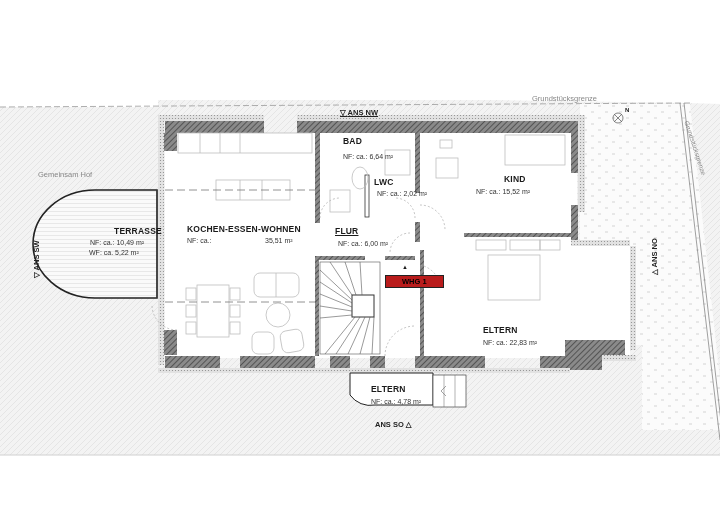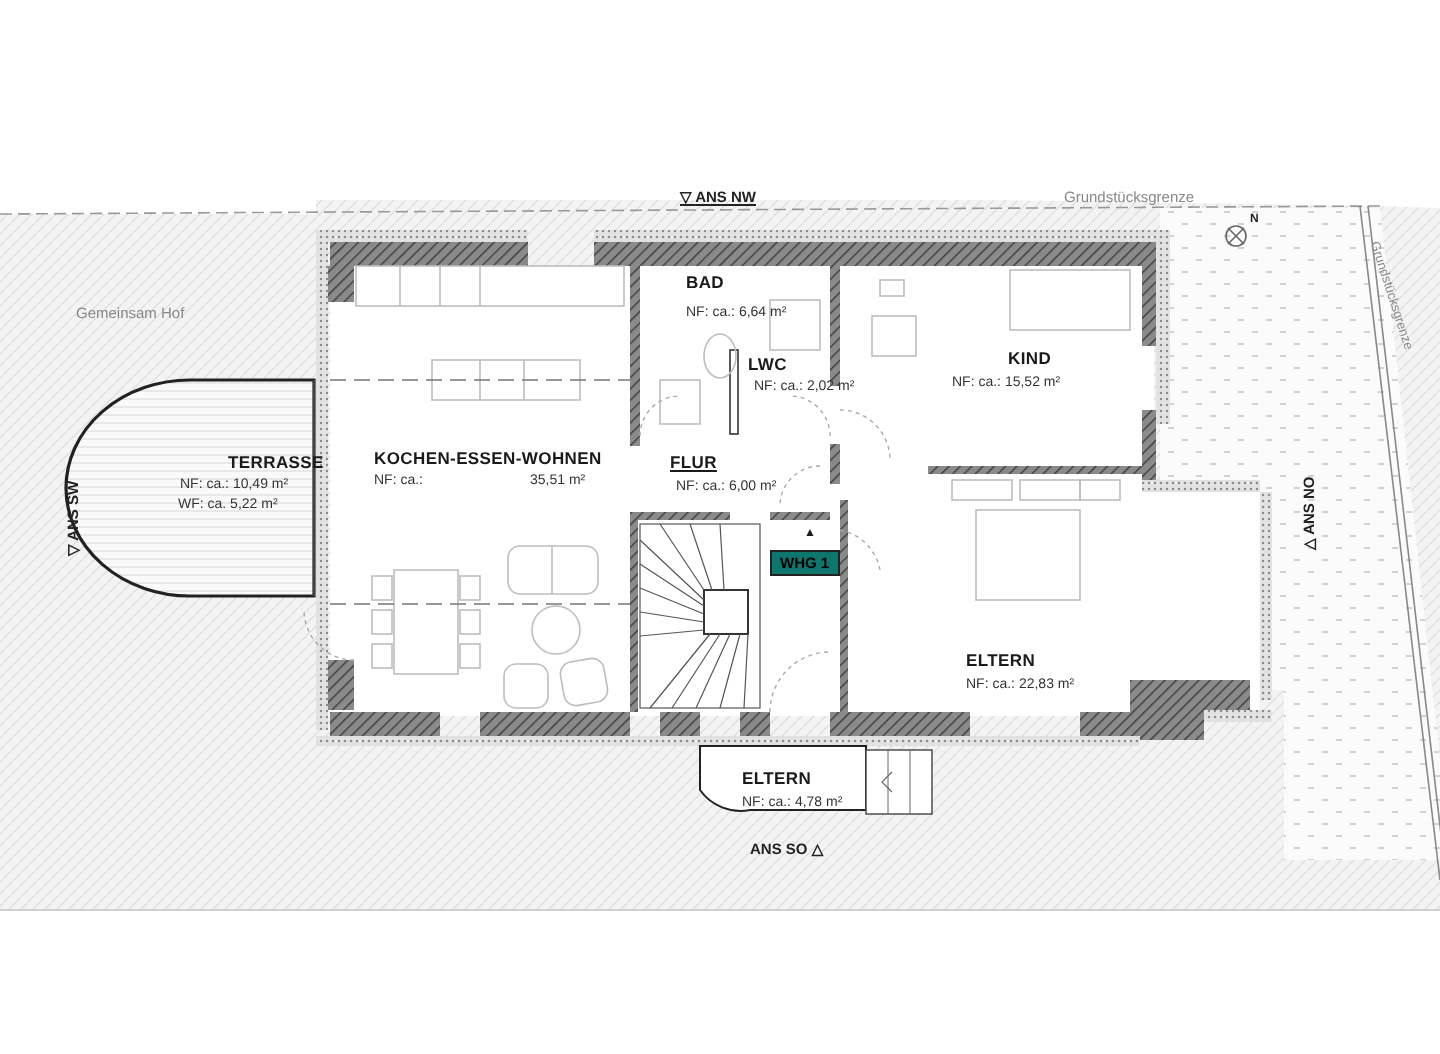--- a/index.html
+++ b/index.html
@@ -5,21 +5,21 @@
   html, body { margin: 0; padding: 0; background: #ffffff; }
   body { width: 720px; height: 527px; position: relative; overflow: hidden;
          font-family: "Liberation Sans", sans-serif; }
   #plan { position: absolute; left: 0; top: 0; }
   .lbl { position: absolute; font-family: "Liberation Sans", sans-serif; color: #1a1a1a; white-space: nowrap; }
   .room-name { font-size: 8.5px; font-weight: bold; letter-spacing: 0.2px; }
   .room-area { font-size: 7px; color: #333; }
   .compass { font-size: 7.5px; font-weight: bold; color: #222; }
   .grey { font-size: 7.5px; color: #888; font-weight: normal; }
   .vert { transform-origin: left top; }
-  .whg { position: absolute; border: 1px solid #222; background: #0f766e; font-size: 7.5px; font-weight: bold; padding: 1px 4px; }
+  .whg { position: absolute; border: 1px solid #222; background: #b91c1c; font-size: 7.5px; font-weight: bold; padding: 1px 16px; }
 </style>
 </head>
 <body>
 
 <svg id="plan" width="720" height="527" viewBox="0 0 720 527" xmlns="http://www.w3.org/2000/svg">
   <defs>
     <pattern id="hatch" width="4" height="4" patternUnits="userSpaceOnUse" patternTransform="rotate(45)">
       <rect width="4" height="4" fill="#8a8a8a"></rect>
       <line x1="0" y1="0" x2="0" y2="4" stroke="#3c3c3c" stroke-width="1.4"></line>
     </pattern>
@@ -173,26 +173,26 @@
     <path d="M446 386 L441 391 L446 396" stroke="#666" stroke-width="0.6" fill="none"></path>
   </g>
 
   <g>
     <circle cx="618" cy="118" r="5" fill="none" stroke="#666" stroke-width="0.8"></circle>
     <line x1="614" y1="122" x2="622" y2="114" stroke="#666" stroke-width="0.8"></line>
     <line x1="614" y1="114" x2="622" y2="122" stroke="#666" stroke-width="0.8"></line>
   </g>
 </svg>
 
-<div class="lbl grey" style="left:4px; top:152px;padding-left:34px;">Gemeinsam Hof</div>
+<div class="lbl grey" style="left:4px; top:170px;padding-left:34px;">Gemeinsam Hof</div>
 <div class="lbl grey" style="left:532px; top:94px;">Grundstücksgrenze</div>
 <div class="lbl grey vert" style="left:690px; top:120px; transform: rotate(72deg); font-size:6.5px;">Grundstücksgrenze</div>
 <div class="lbl compass" style="left:625px; top:107px; font-size:6px;">N</div>
 
-<div class="lbl compass" style="left:340px; top:94px;text-decoration:underline;">▽ <span>ANS NW</span></div>
+<div class="lbl compass" style="left:340px; top:108px;text-decoration:underline;">▽ <span>ANS NW</span></div>
 <div class="lbl compass vert" style="left:32px; top:278px; transform: rotate(-90deg);">▽ <span>ANS SW</span></div>
 <div class="lbl compass" style="left:375px; top:420px;"><span>ANS SO</span> △</div>
 <div class="lbl compass vert" style="left:650px; top:275px; transform: rotate(-90deg);">△ <span>ANS NO</span></div>
 
 <div class="lbl room-name" style="left:90px; top:226px;margin-left:24px;">TERRASSE</div>
 <div class="lbl room-area" style="left:90px; top:239px;">NF: ca.: 10,49 m²</div>
 <div class="lbl room-area" style="left:89px; top:249px;">WF: ca. 5,22 m²</div>
 
 <div class="lbl room-name" style="left:187px; top:224px;">KOCHEN-ESSEN-WOHNEN</div>
 <div class="lbl room-area" style="left:187px; top:237px;">NF: ca.:</div>

